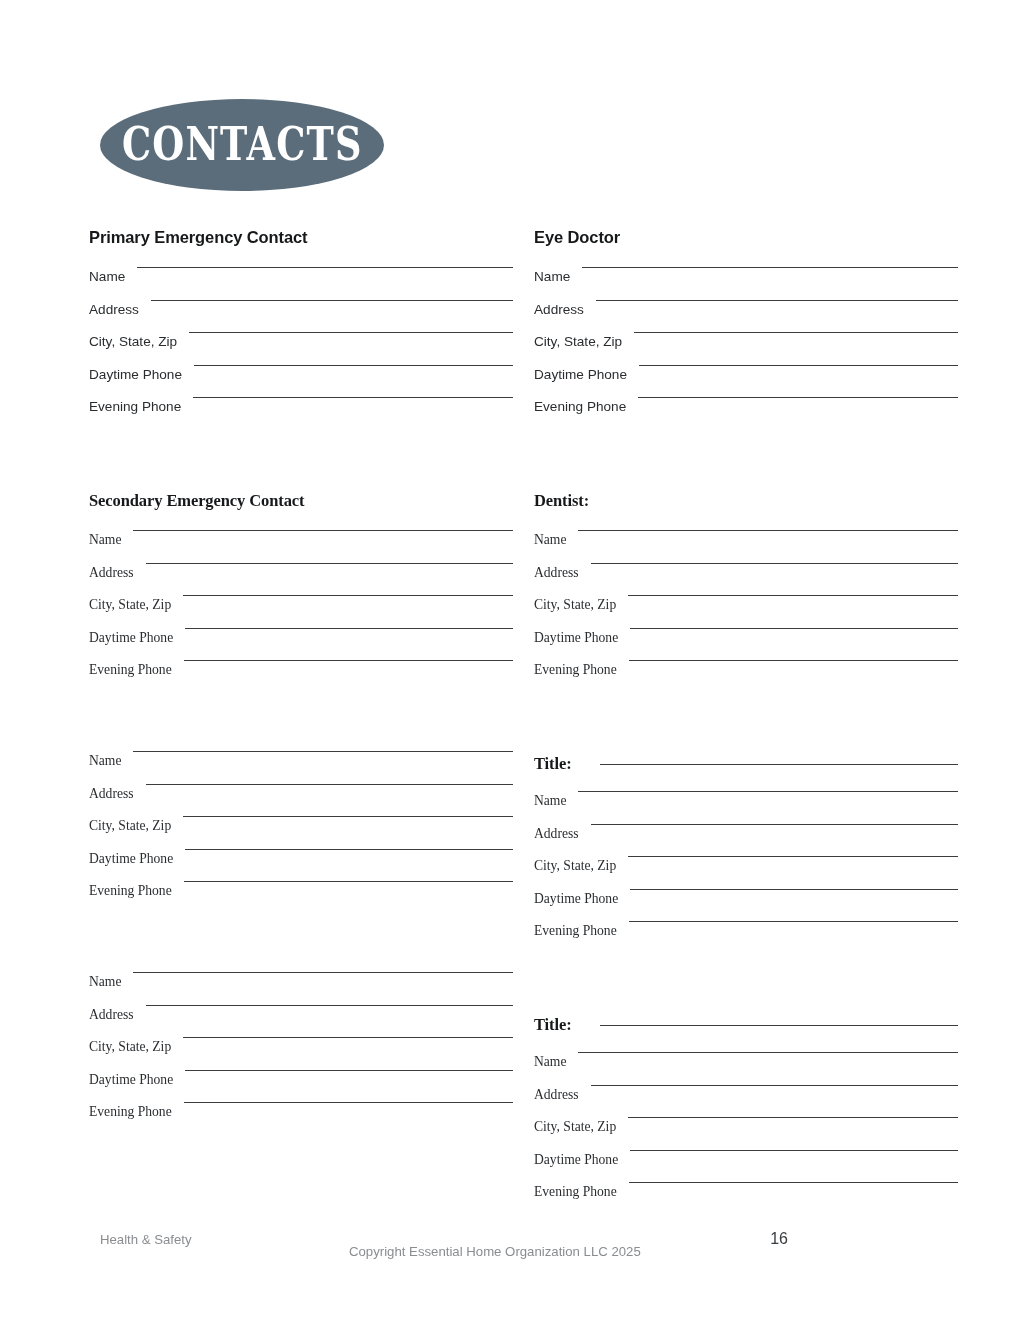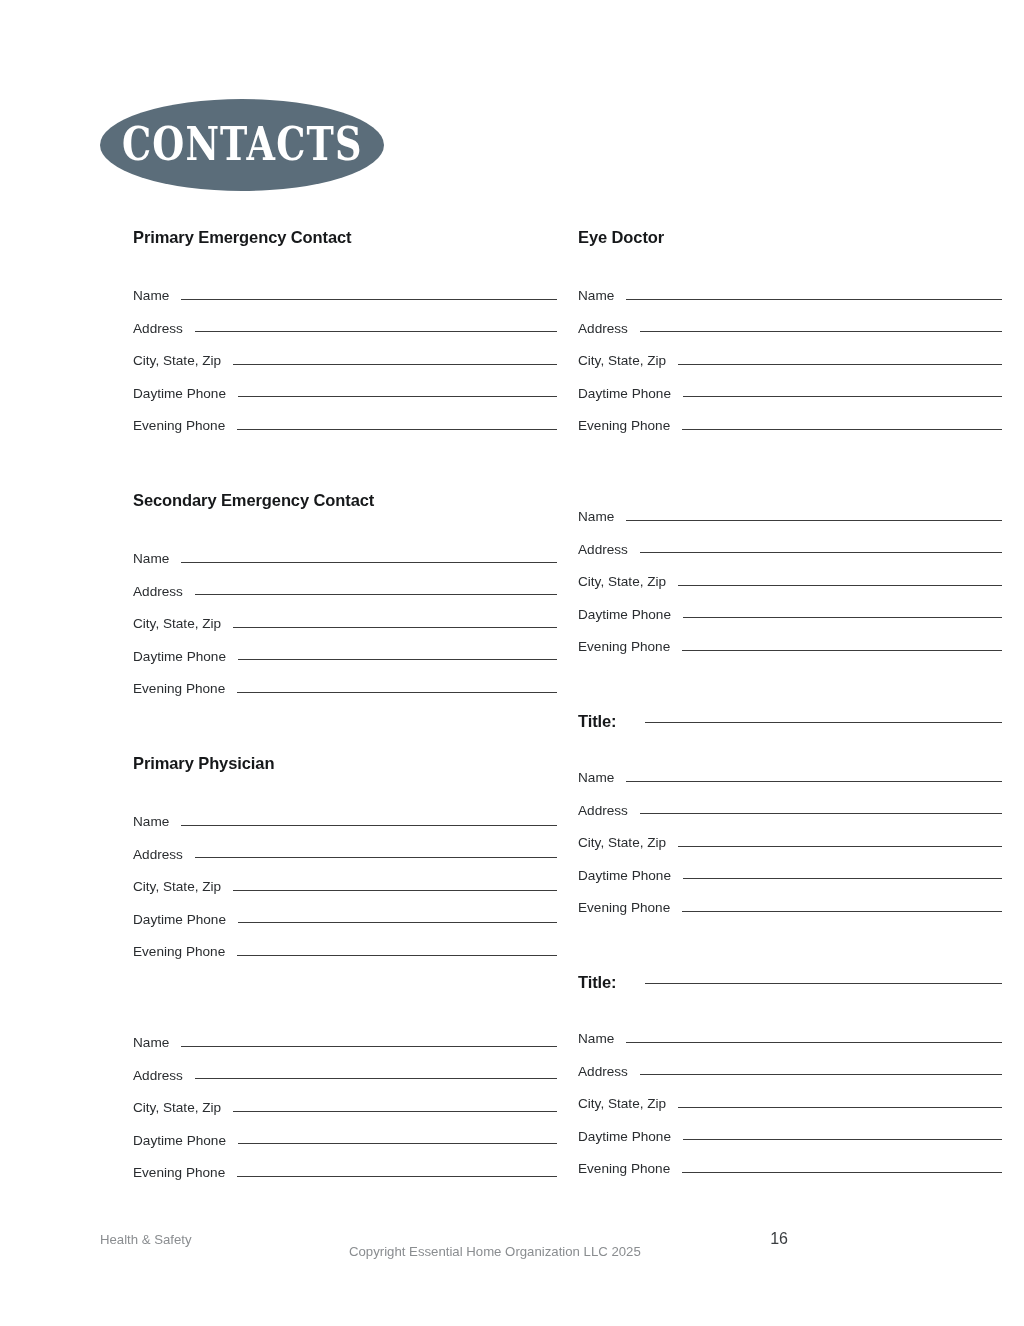--- a/index.html
+++ b/index.html
@@ -52,41 +52,41 @@
   .content {
     position: absolute;
     left: 0;
     top: 228px;
     width: 1024px;
   }
   .columns {
     display: flex;
     flex-direction: row;
     align-items: flex-start;
-    padding-left: 44px;
   }
   .col {
     display: flex;
     flex-direction: column;
   }
   .col-left {
     width: 424px;
     margin-left: 89px;
   }
   .col-right {
     width: 424px;
     margin-left: 21px;
   }
 
   
   .section {
     margin-bottom: 0;
   }
   .section + .section {
     margin-top: 58px;
+    font-family: Liberation Serif, serif;
   }
 
   .section-heading {
     font-size: 16.5px;
     font-weight: 700;
     color: #16181a;
     letter-spacing: -0.1px;
     line-height: 1.2;
     margin: 0 0 22px 0;
     height: 20px;
@@ -105,21 +105,21 @@
     border-bottom: 1.6px solid #3c3c3c;
     margin-left: 28px;
     position: relative;
     top: -4px;
   }
 
   
   .field-row {
     display: flex;
     flex-direction: row;
-    align-items: flex-end;
+    align-items: flex-start;
     height: 32.6px;
   }
   .field-label {
     font-size: 13.6px;
     font-weight: 400;
     color: #2a2d30;
     white-space: nowrap;
     flex: 0 0 auto;
     line-height: 1;
   }
@@ -220,23 +220,20 @@
             <div class="field-row">
               <span class="field-label">Daytime Phone</span>
               <span class="field-rule"></span>
             </div>
             <div class="field-row">
               <span class="field-label">Evening Phone</span>
               <span class="field-rule"></span>
             </div>
           </div>
           <div class="section">
-            <div class="section-heading">
-              <span class="heading-text">Primary Physician</span>
-            </div>
             <div class="field-row">
               <span class="field-label">Name</span>
               <span class="field-rule"></span>
             </div>
             <div class="field-row">
               <span class="field-label">Address</span>
               <span class="field-rule"></span>
             </div>
             <div class="field-row">
               <span class="field-label">City, State, Zip</span>
@@ -294,20 +291,23 @@
             <div class="field-row">
               <span class="field-label">Daytime Phone</span>
               <span class="field-rule"></span>
             </div>
             <div class="field-row">
               <span class="field-label">Evening Phone</span>
               <span class="field-rule"></span>
             </div>
           </div>
           <div class="section">
+            <div class="section-heading">
+              <span class="heading-text">Dentist:</span>
+            </div>
             <div class="field-row">
               <span class="field-label">Name</span>
               <span class="field-rule"></span>
             </div>
             <div class="field-row">
               <span class="field-label">Address</span>
               <span class="field-rule"></span>
             </div>
             <div class="field-row">
               <span class="field-label">City, State, Zip</span>

